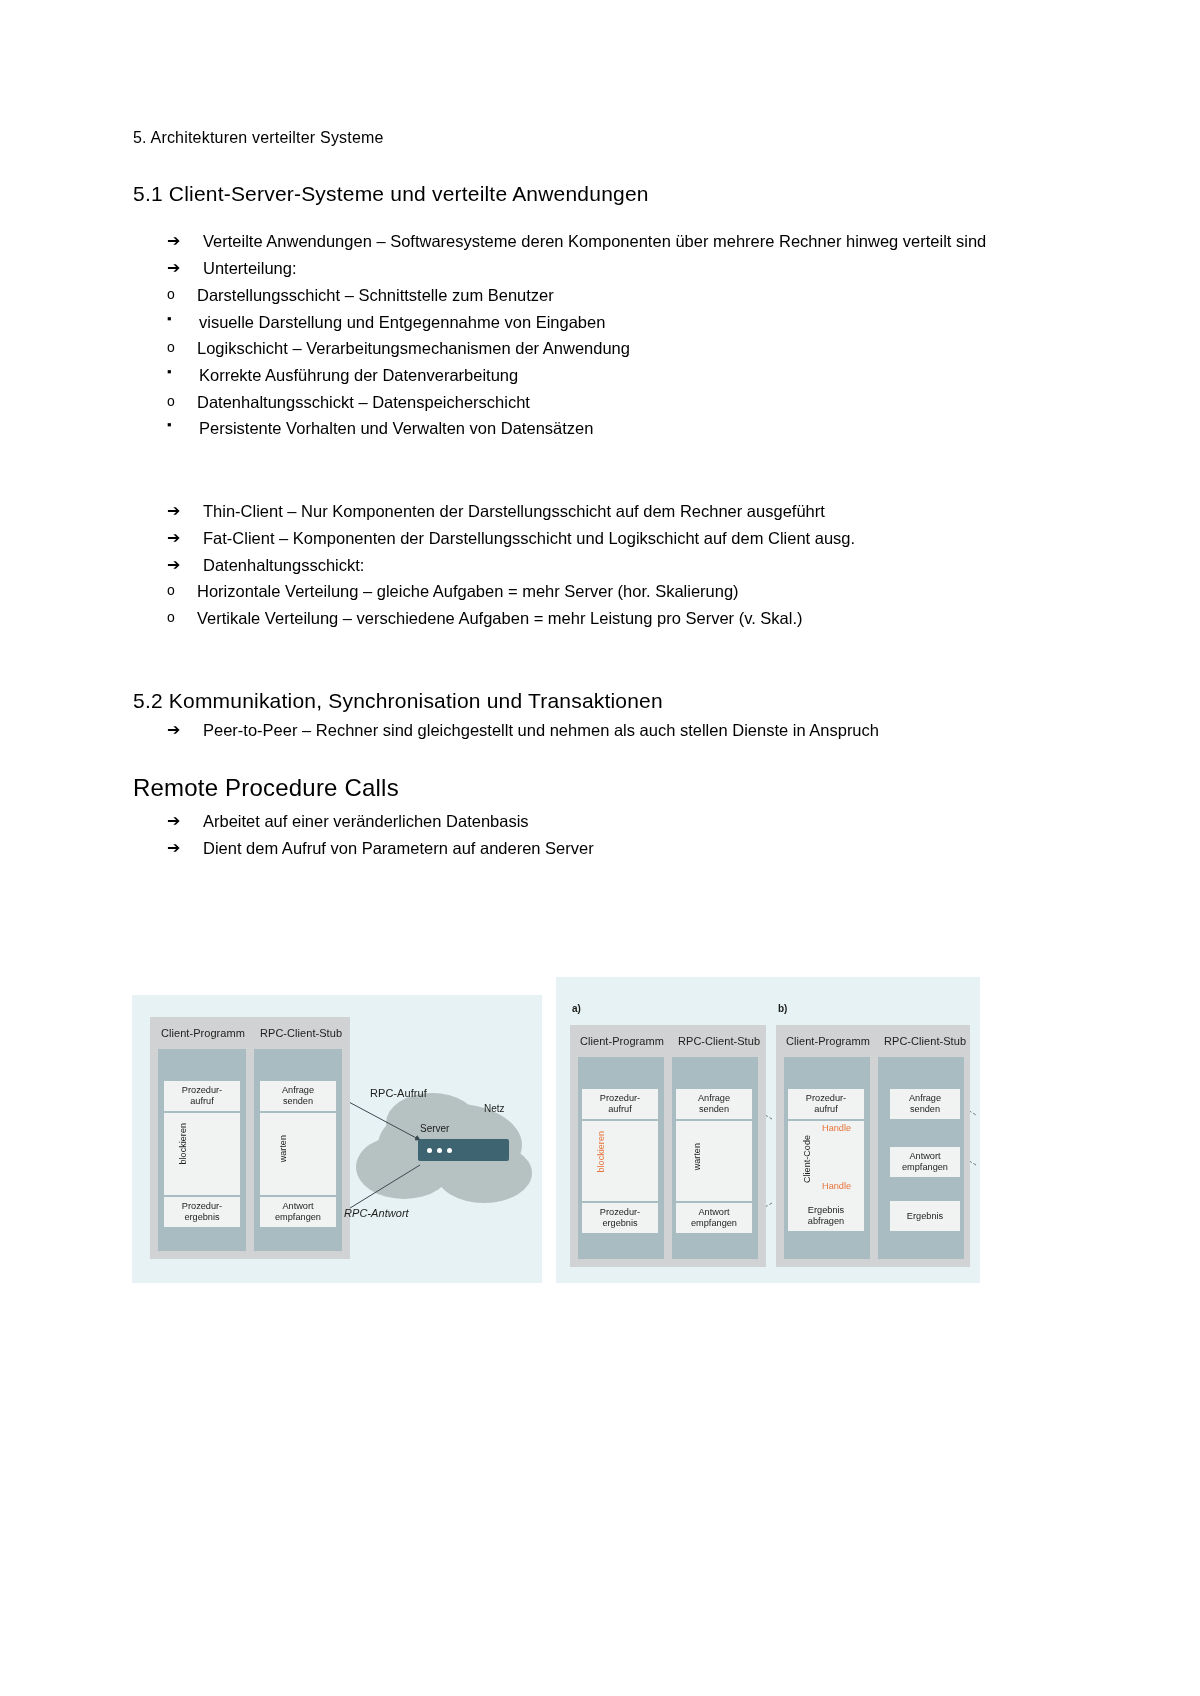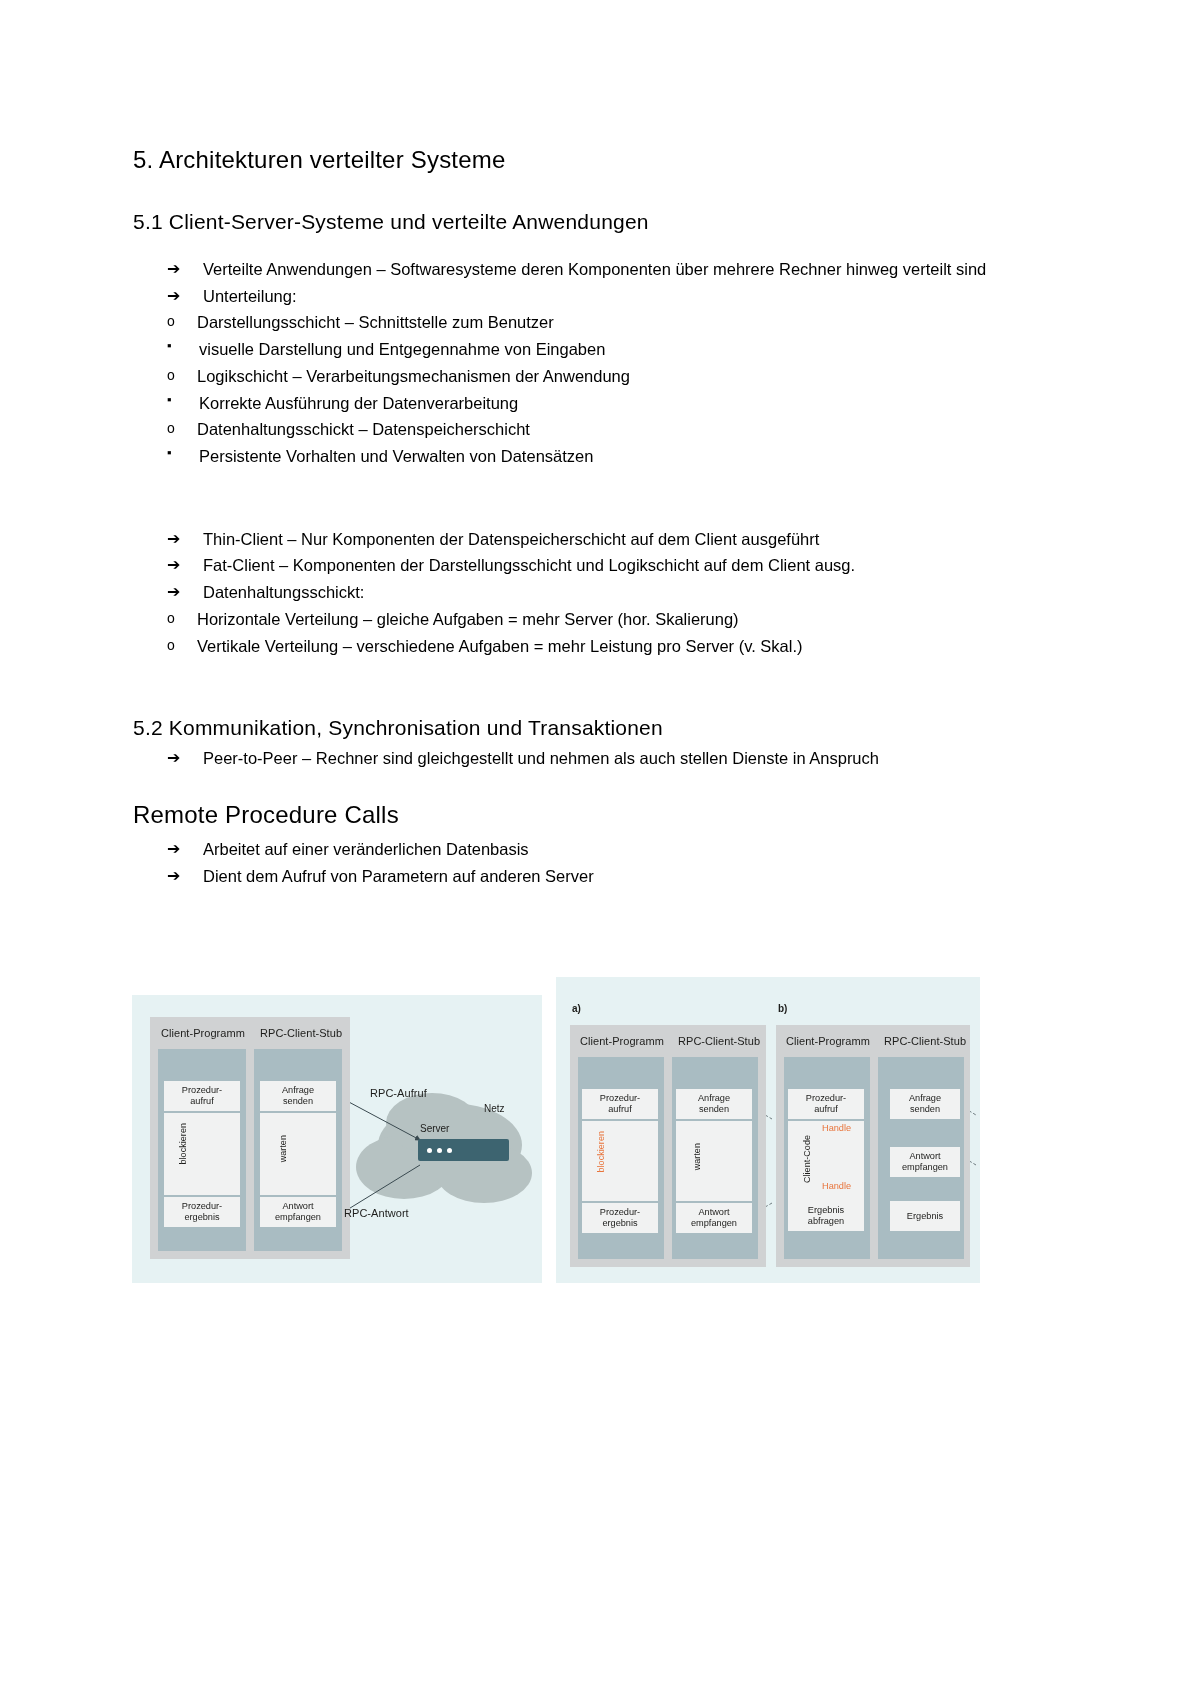--- a/index.html
+++ b/index.html
@@ -25,24 +25,24 @@
   }
   .content {
     position: absolute;
     left: 133px;
     top: 128px;
     width: 940px;
   }
 
   
   h1.doc-h1 {
-    font-size: 24px;
+    font-size: 16px;
     font-weight: 400;
     letter-spacing: .2px;
-    margin: 18px 0 34px 0;
+    margin: 0 0 34px 0;
     line-height: 1.2;
   }
   h2.doc-h2 {
     font-size: 21px;
     font-weight: 400;
     letter-spacing: .2px;
     margin: 0 0 22px 0;
     line-height: 1.2;
   }
   h3.doc-h3 {
@@ -271,21 +271,21 @@
         <span class="bullet-sq">▪</span>
         <span>Persistente Vorhalten und Verwalten von Datensätzen</span>
       </li>
     </ul>
 
     <div class="gap-xl"></div>
 
     <ul class="lvl1">
       <li>
         <span class="bullet-arrow">➔</span>
-        <span>Thin-Client – Nur Komponenten der Datenspeicherschicht auf dem Client ausgeführt</span>
+        <span>Thin-Client – Nur Komponenten der Darstellungsschicht auf dem Rechner ausgeführt</span>
       </li>
       <li>
         <span class="bullet-arrow">➔</span>
         <span>Fat-Client – Komponenten der Darstellungsschicht und Logikschicht auf dem Client ausg.</span>
       </li>
       <li>
         <span class="bullet-arrow">➔</span>
         <span>Datenhaltungsschickt:</span>
       </li>
     </ul>
@@ -389,21 +389,21 @@
       <div class="node" style="left:32px; top:202px; width:76px; height:30px;">
         <span>Prozedur-</span>
         <span>ergebnis</span>
       </div>
       <div class="node" style="left:128px; top:202px; width:76px; height:30px;">
         <span>Antwort</span>
         <span>empfangen</span>
       </div>
 
       <div class="cap" style="left:214px; top:92px;padding-left:24px;">RPC-Aufruf</div>
-      <div class="cap" style="left:212px; top:212px;">RPC-Antwort</div>
+      <div class="cap" style="left:212px; top:212px;font-style:italic;">RPC-Antwort</div>
 
       <div class="cloud-label" style="left:352px; top:108px;">Netz</div>
       <div class="cloud-label" style="left:288px; top:128px;">Server</div>
 
       <div class="server-bar" style="left:286px; top:144px; width:82px; height:22px;">
         <span class="server-dot"></span>
         <span class="server-dot"></span>
         <span class="server-dot"></span>
       </div>
     </div>

